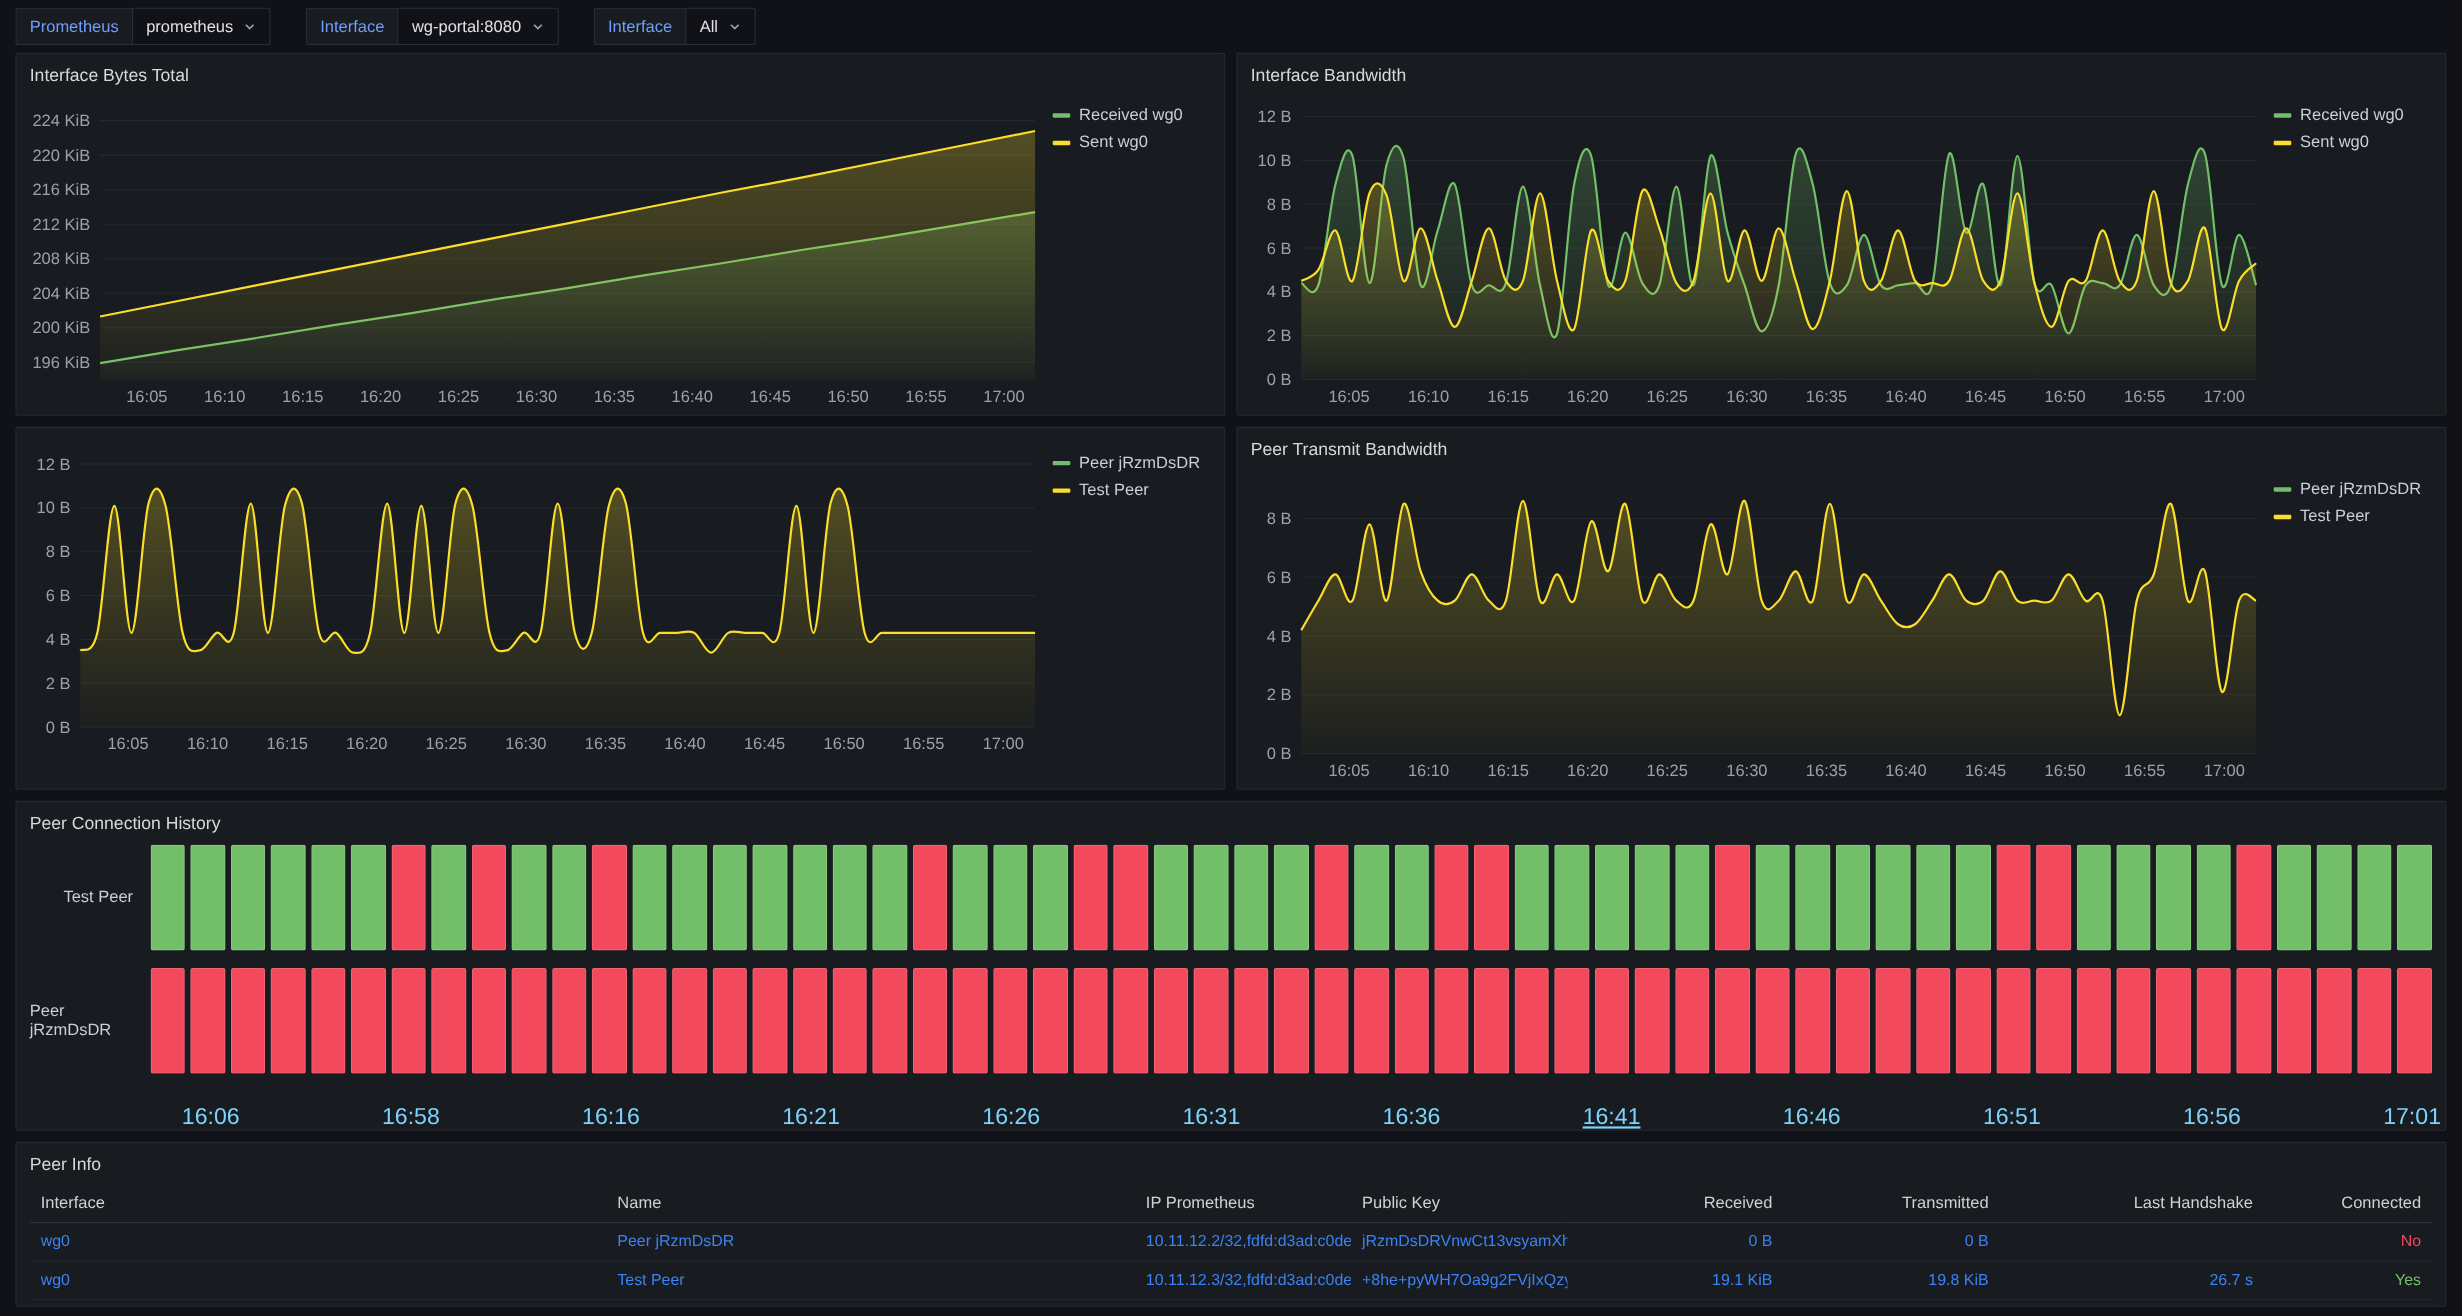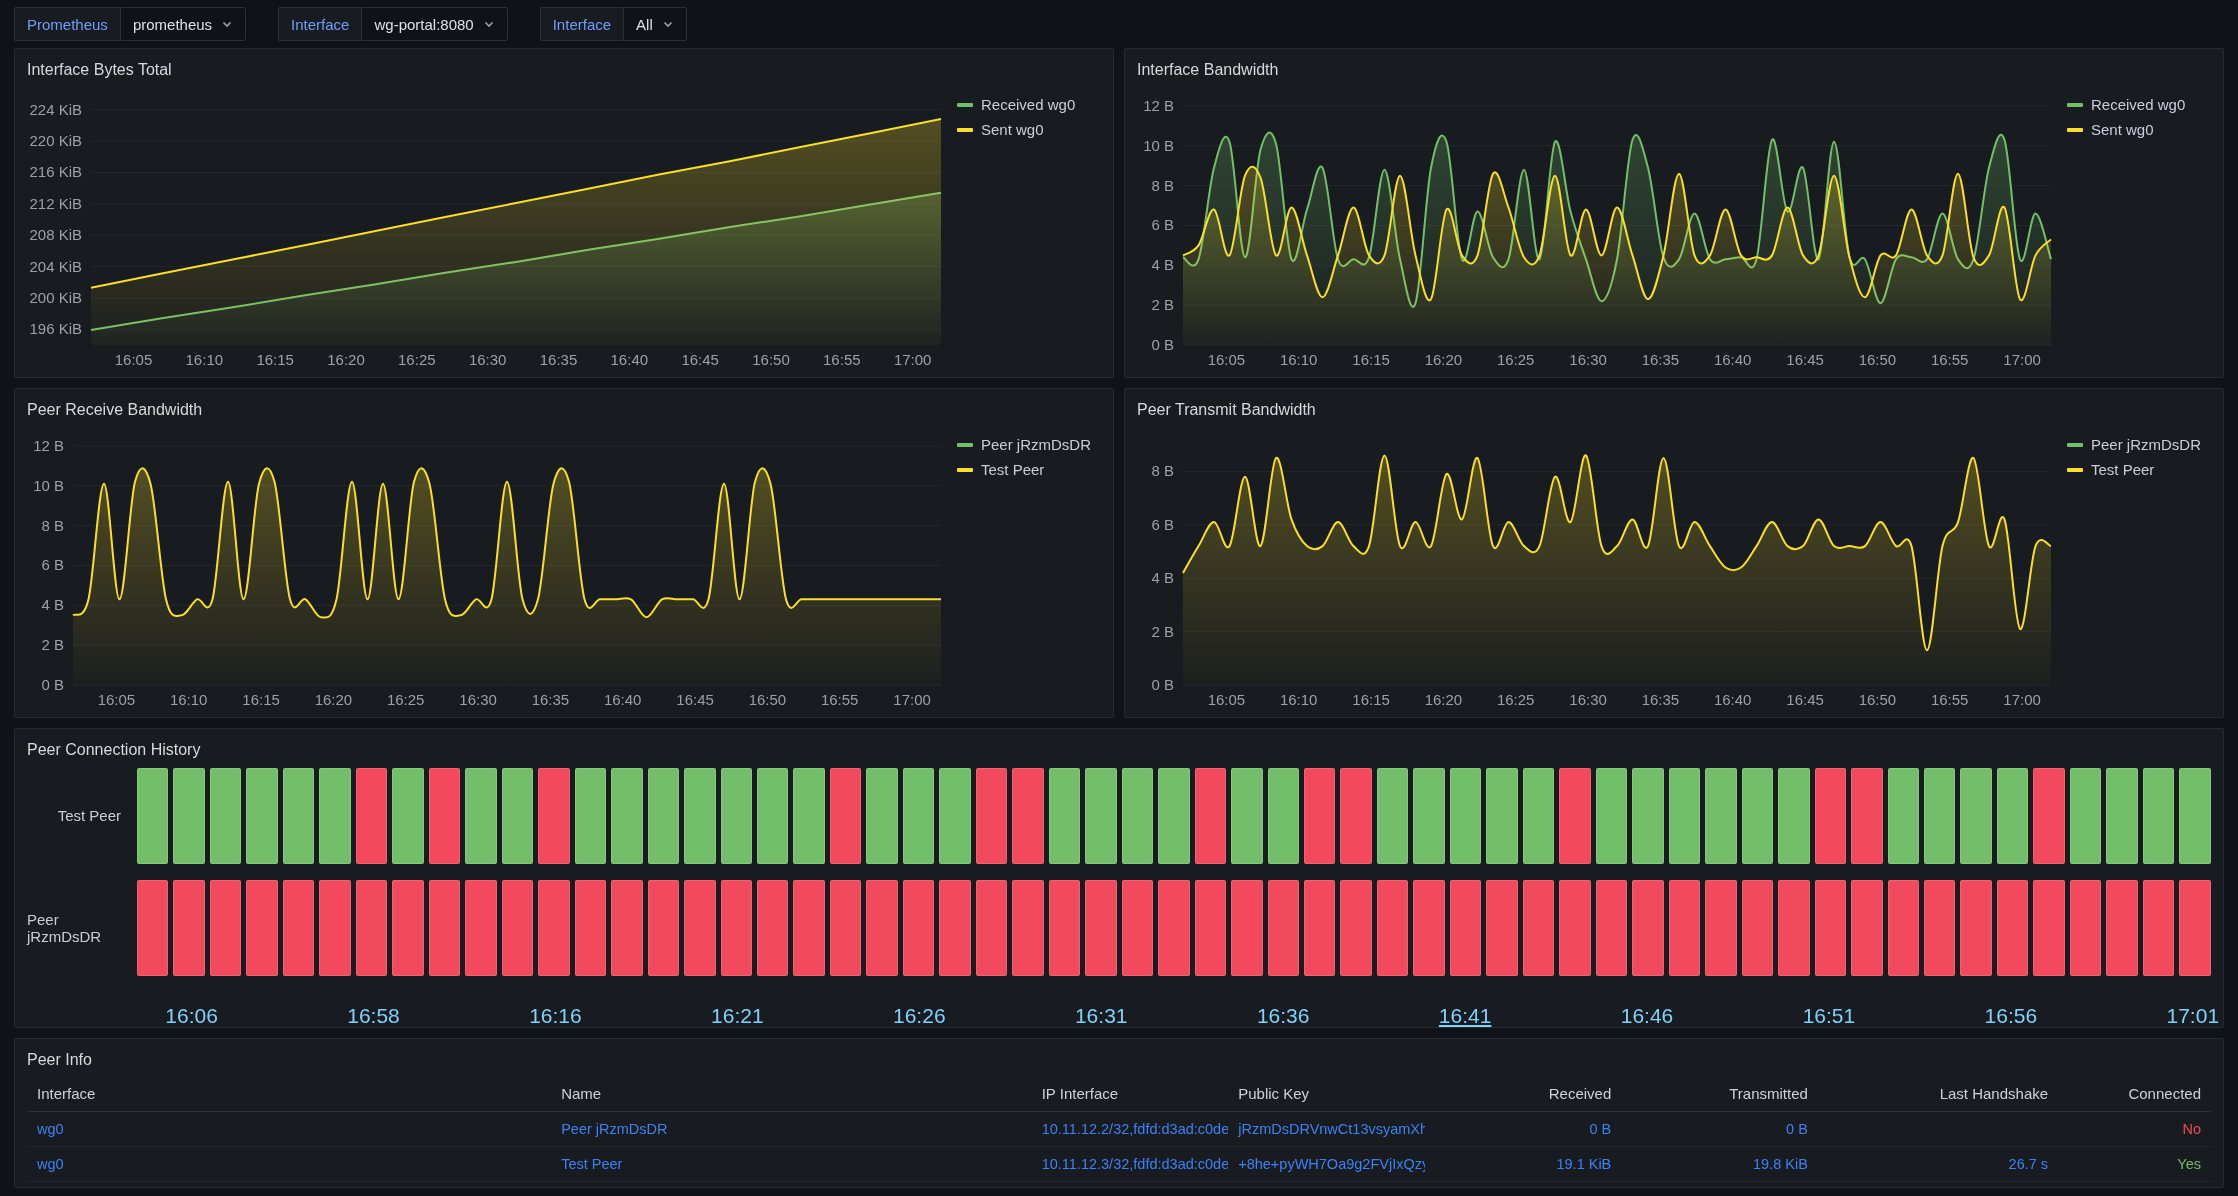--- a/index.html
+++ b/index.html
@@ -191,21 +191,20 @@
           </li>
           <li>
             <span class="swatch" style="background: rgb(250, 222, 42);"></span>
             <span>Sent wg0</span>
           </li>
         </ul>
     </div>
   </section>
 
   <section class="panel">
-    <h2 class="panel-title">Peer Receive Bandwidth</h2>
     <div class="chart-wrap">
       <div class="chart">
           <svg width="922" height="289">
             <defs>
               <linearGradient id="grad2_1" x1="0" y1="0" x2="0" y2="1">
                 <stop offset="0%" stop-color="#fade2a" stop-opacity="0.26"></stop>
                 <stop offset="100%" stop-color="#fade2a" stop-opacity="0.02"></stop>
               </linearGradient>
             </defs>
             <line x1="46" y1="263" x2="914" y2="263" stroke="rgba(204,204,220,0.07)" stroke-width="1"></line>
@@ -457,21 +456,21 @@
           <col style="width:9%">
         <col style="width:9%">
           <col style="width:9%">
           <col style="width:11%">
           <col style="width:7%">
       </colgroup>
       <thead>
         <tr>
           <th>Interface</th>
           <th>Name</th>
-          <th>IP Interface</th>
+          <th>IP Prometheus</th>
           <th>Public Key</th>
           <th class="num">Received</th>
           <th class="num">Transmitted</th>
           <th class="num">Last Handshake</th>
           <th class="num">Connected</th>
         </tr>
       </thead>
       <tbody>
         <tr>
           <td>wg0</td>

